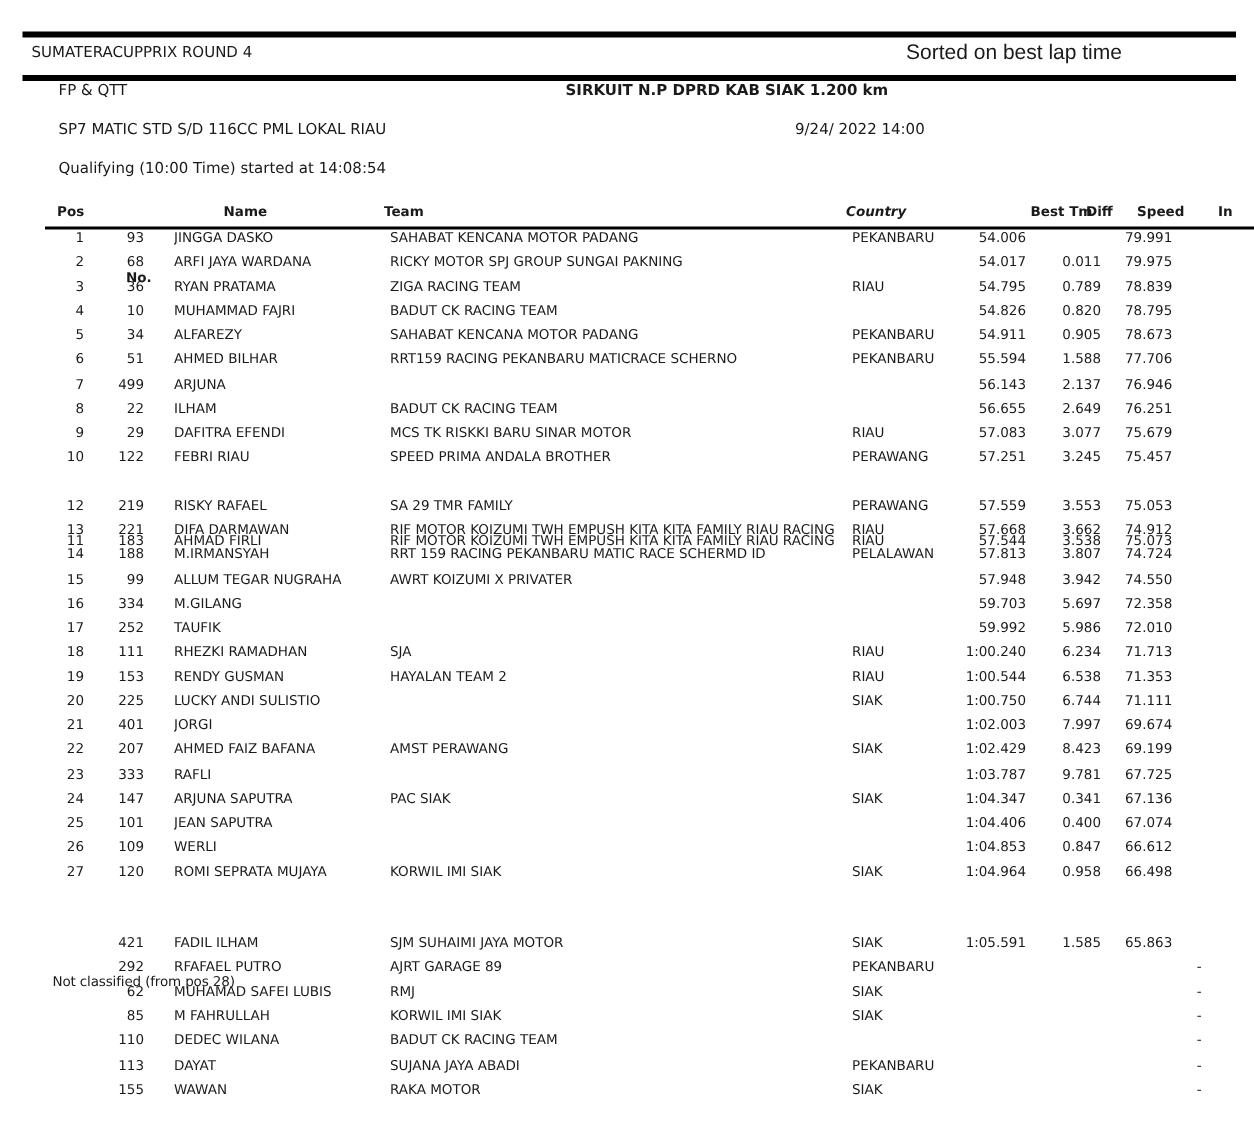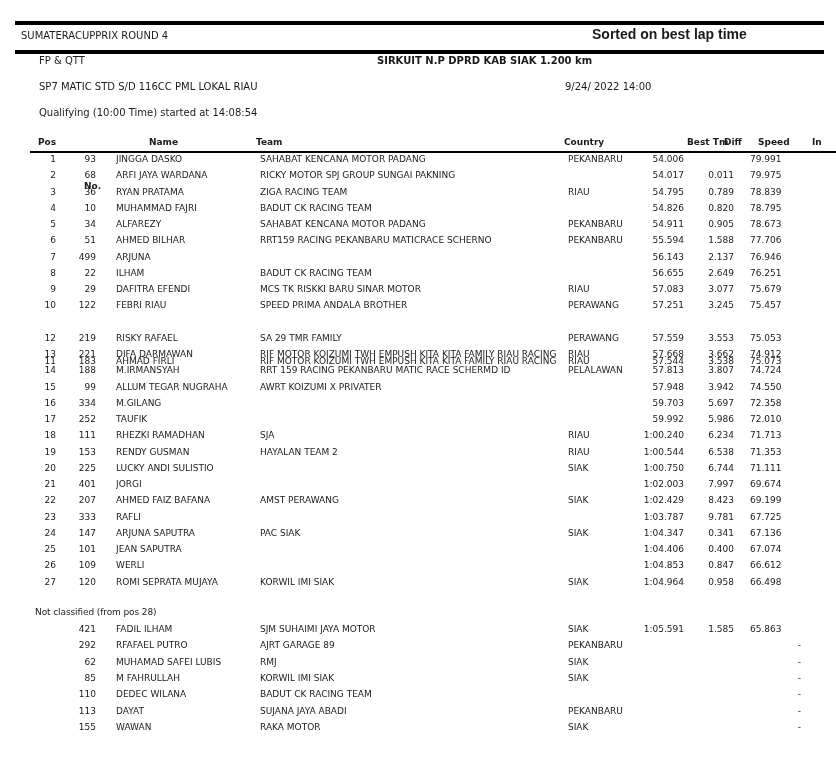--- a/index.html
+++ b/index.html
@@ -2,23 +2,23 @@
 <html><head>
 <meta charset="utf-8">
 <style>
   html, body { margin: 0; padding: 0; background: #ffffff; }
   body {
     width: 836px; height: 759px; position: relative; overflow: hidden;
     font-family: "DejaVu Sans", sans-serif; color: #1a1a1a;
   }
   .abs { position: absolute; white-space: nowrap; }
   .rule { position: absolute; background: #000; }
-  .t9 { font-size: 9px; letter-spacing: -0.1px; }
+  .t9 { font-size: 9px; letter-spacing: -0.1px; margin-top: 43px; }
   .t10 { font-size: 10px; }
-  .bold { font-weight: bold; }
+  .bold { font-weight: normal; margin-left: 12px; }
   .hdr { font-size: 9px; font-weight: bold; }
   .row { position: absolute; left: 0; width: 836px; height: 16px; font-size: 9px; }
   .row span { position: absolute; white-space: nowrap; top: 0; }
   .c-pos { left: 30px; width: 26px; text-align: right; }
   .c-no { left: 70px; width: 26px; text-align: right; }
   .c-name { left: 116px; width: 135px; overflow: hidden; }
   .c-team { left: 260px; width: 298px; overflow: hidden; }
   .c-country { left: 568px; width: 70px; }
   .c-best { left: 640px; width: 44px; text-align: right; }
   .c-diff { left: 694px; width: 40px; text-align: right; }
@@ -30,29 +30,29 @@
 
 <div class="rule" style="left:15px; top:21px; width:809px; height:4px;"></div>
 <div class="rule" style="left:15px; top:50px; width:809px; height:4px;"></div>
 
 <div class="abs t10" style="left:21px; top:30px;">SUMATERACUPPRIX ROUND 4</div>
 <div class="abs bold" style="left:592px; top:26px; font-size:14px; font-family:'Liberation Sans', sans-serif;">Sorted on best lap time</div>
 
 <div class="abs t10" style="left:39px; top:55px;">FP &amp; QTT</div>
 <div class="abs t10" style="left:377px; top:55px;font-weight:bold;">SIRKUIT N.P DPRD KAB SIAK 1.200 km</div>
 <div class="abs t10" style="left:39px; top:81px;">SP7 MATIC STD S/D 116CC PML LOKAL RIAU</div>
-<div class="abs t10" style="left:530px; top:81px;margin-left:35px;">9/24/ 2022 14:00</div>
+<div class="abs t10" style="left:530px; top:81px;">9/24/ 2022 14:00</div>
 <div class="abs t10" style="left:39px; top:107px;">Qualifying (10:00 Time) started at 14:08:54</div>
 
 <div class="row" style="top:137px;">
   <span class="hdr" style="left:38px;">Pos</span>
   <span class="hdr" style="left:84px;margin-top:44px;">No.</span>
   <span class="hdr" style="left:113px;padding-left:36px;">Name</span>
   <span class="hdr" style="left:256px;">Team</span>
-  <span class="hdr" style="left:564px;">Country</span>
+  <span class="hdr" style="left:564px;font-style:italic;">Country</span>
   <span class="hdr" style="left:647px;margin-left:40px;">Best Tm</span>
   <span class="hdr" style="left:724px;">Diff</span>
   <span class="hdr" style="left:758px;">Speed</span>
   <span class="hdr" style="left:812px;">In</span>
 </div>
 <div class="rule" style="left:30px; top:151px; width:806px; height:2px;"></div>
 
 <div id="rows">
     <div class="row" style="top: 154px;">
       <span class="c-pos">1</span>

